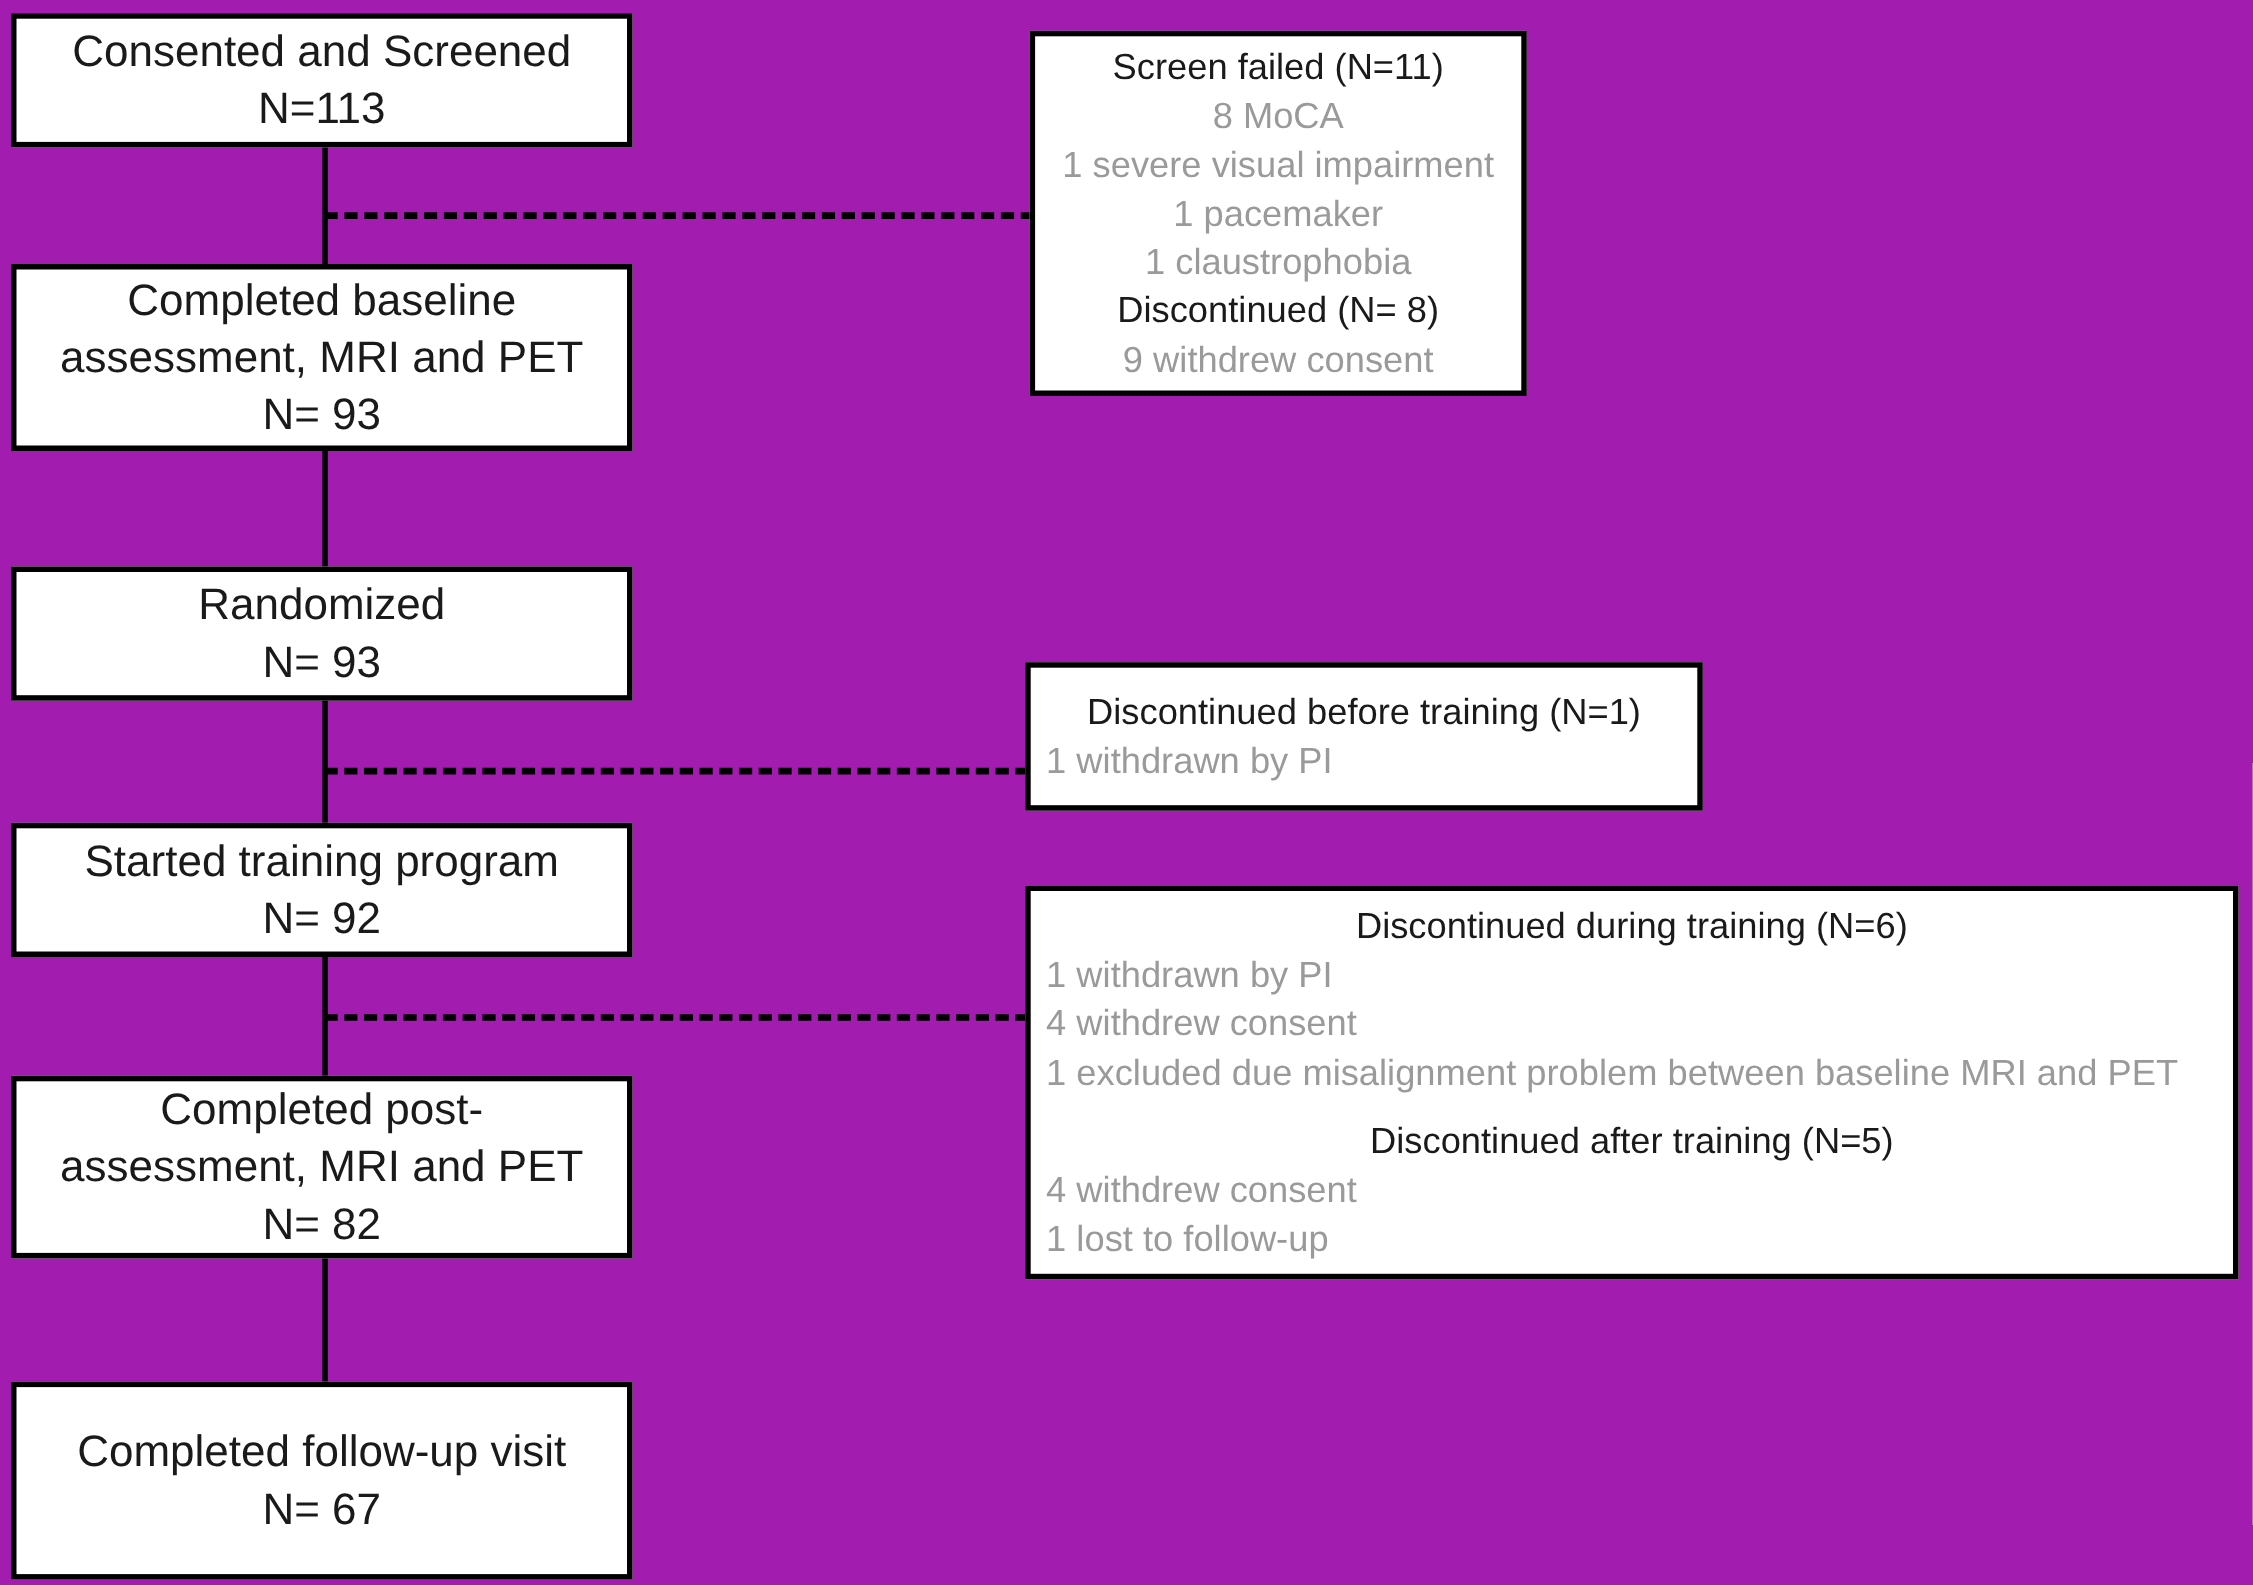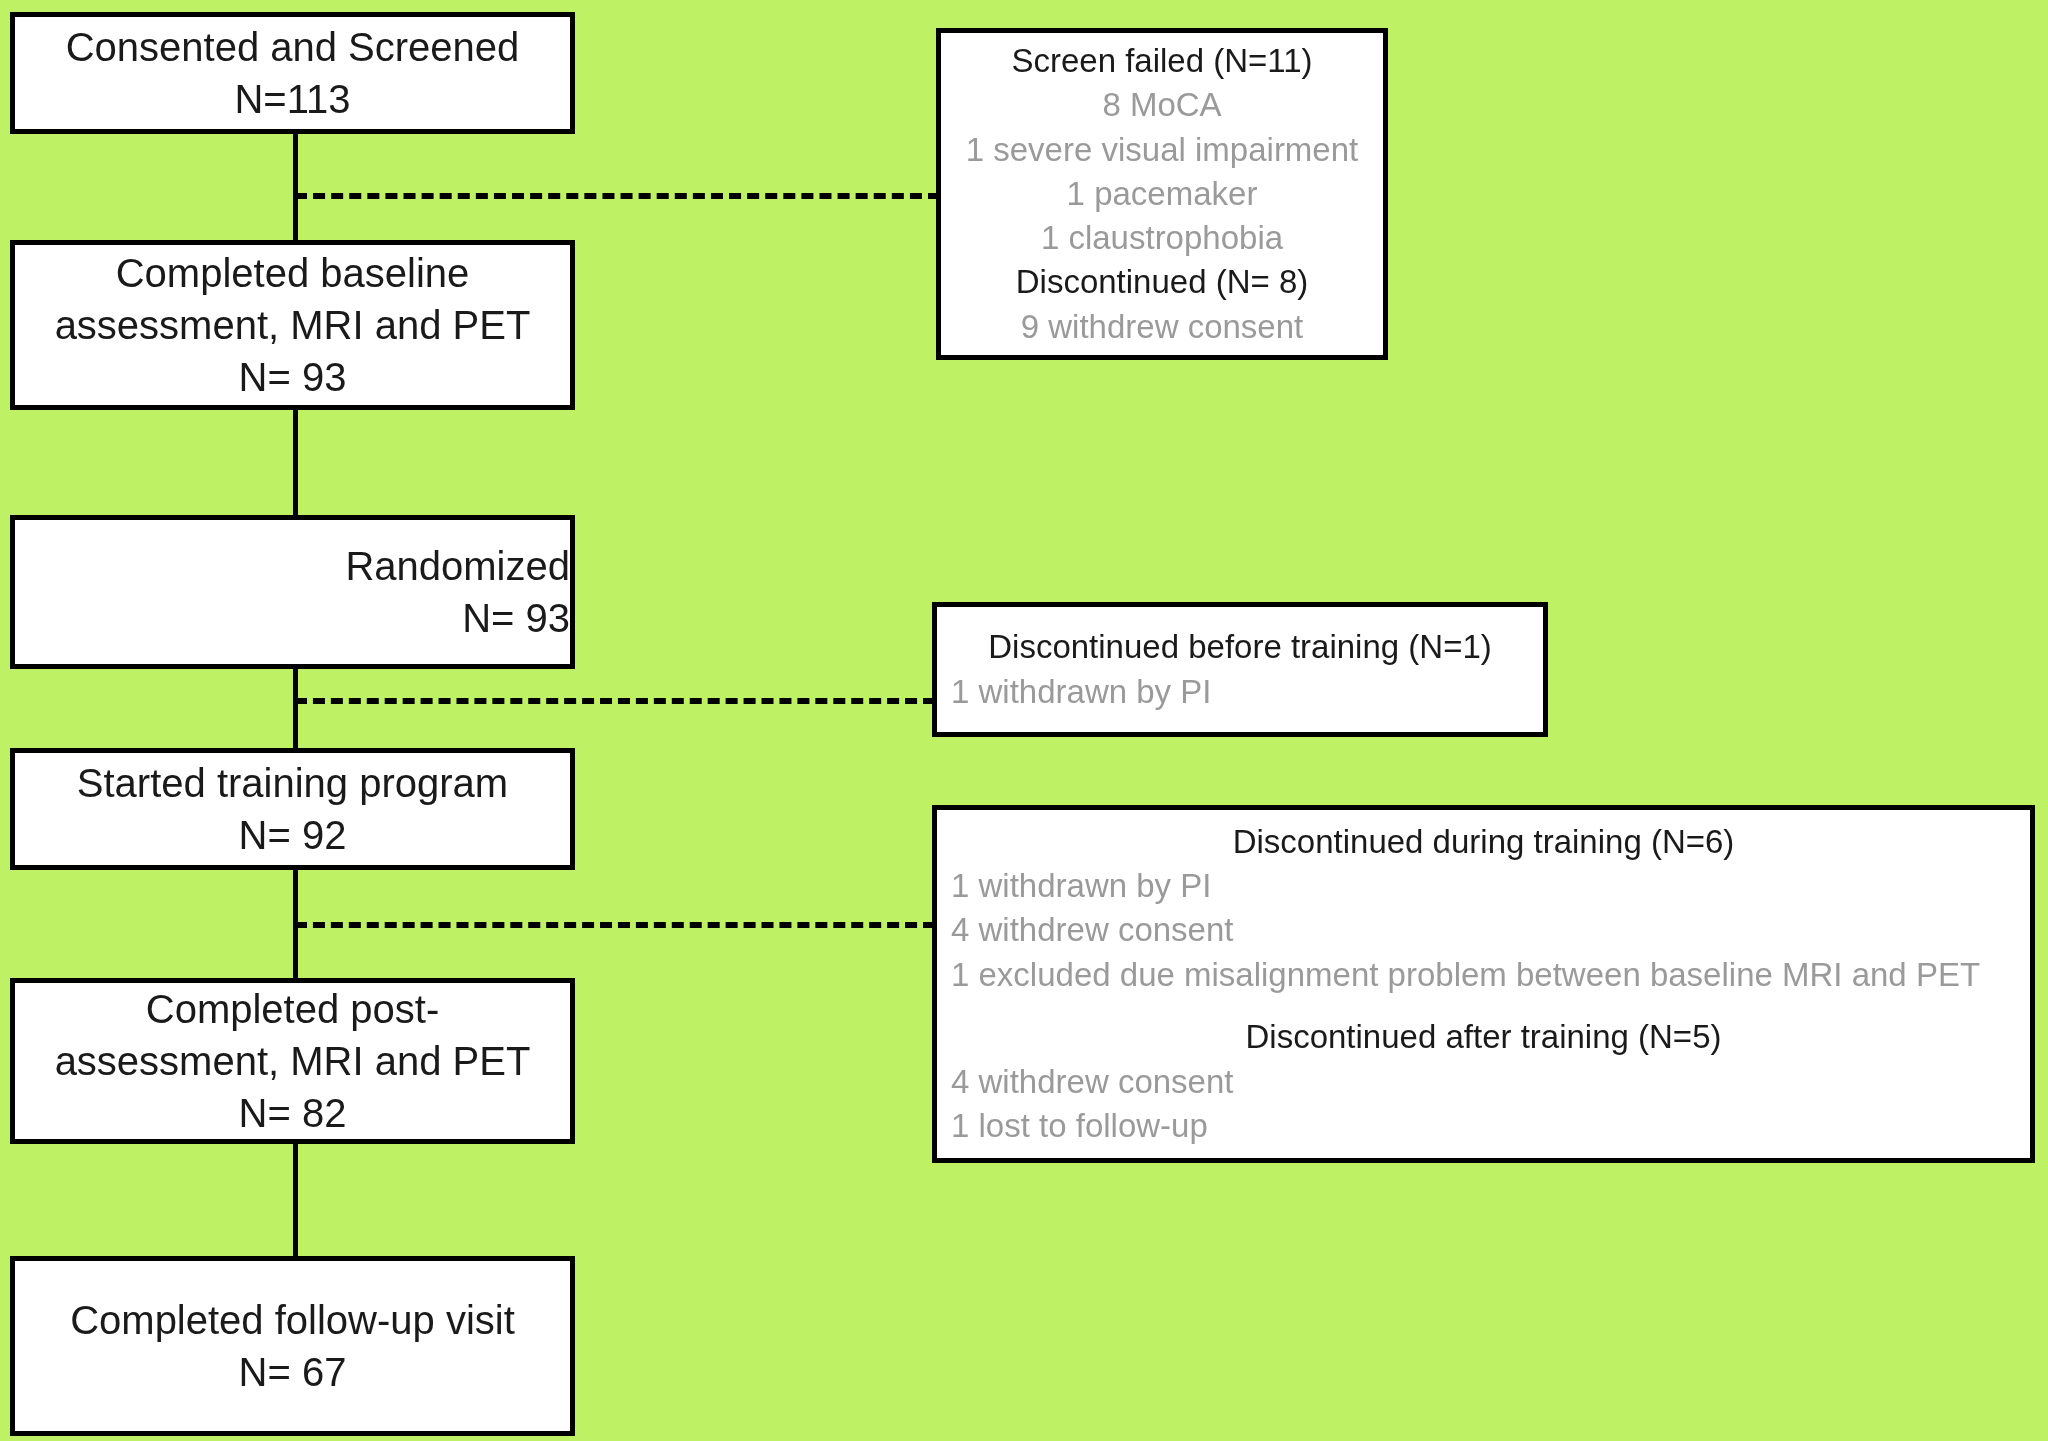--- a/index.html
+++ b/index.html
@@ -5,21 +5,21 @@
 <style>
   html, body {
     margin: 0;
     padding: 0;
     background: #ffffff;
   }
   #canvas {
     position: relative;
     width: 2048px;
     height: 1441px;
-    background: #bef264;
+    background: #a21caf;
     font-family: "Liberation Sans", "DejaVu Sans", sans-serif;
     overflow: hidden;
   }
 
   
   .box {
     position: absolute;
     box-sizing: border-box;
     border: 5px solid #000000;
     background: #ffffff;
@@ -92,21 +92,21 @@
     <div class="line">Consented and Screened</div>
     <div class="line">N=113</div>
   </div>
 
   <div class="box node" style="left:10px; top:240px; width:565px; height:170px;">
     <div class="line">Completed baseline</div>
     <div class="line">assessment, MRI and PET</div>
     <div class="line">N= 93</div>
   </div>
 
-  <div class="box node" style="left:10px; top:515px; width:565px; height:154px;align-items:flex-end;">
+  <div class="box node" style="left:10px; top:515px; width:565px; height:122px;">
     <div class="line">Randomized</div>
     <div class="line">N= 93</div>
   </div>
 
   <div class="box node" style="left:10px; top:748px; width:565px; height:122px;">
     <div class="line">Started training program</div>
     <div class="line">N= 92</div>
   </div>
 
   <div class="box node" style="left:10px; top:978px; width:565px; height:166px;">

